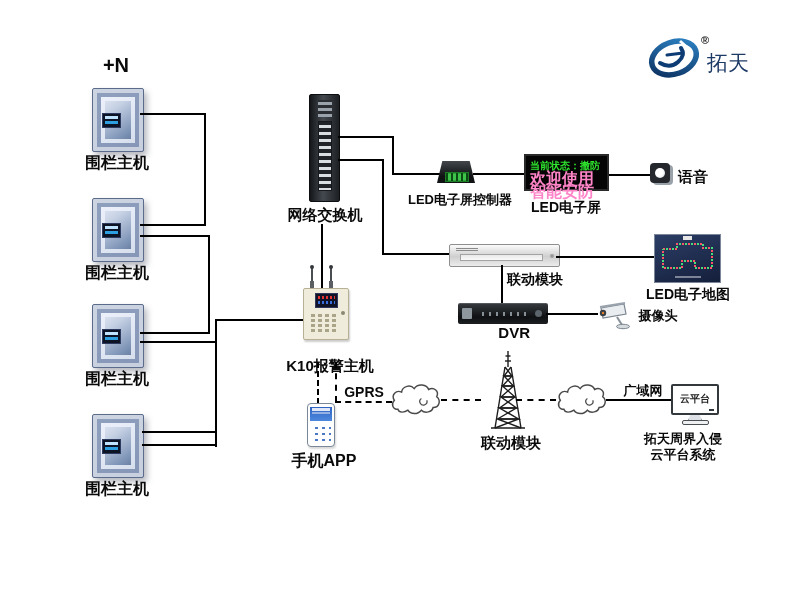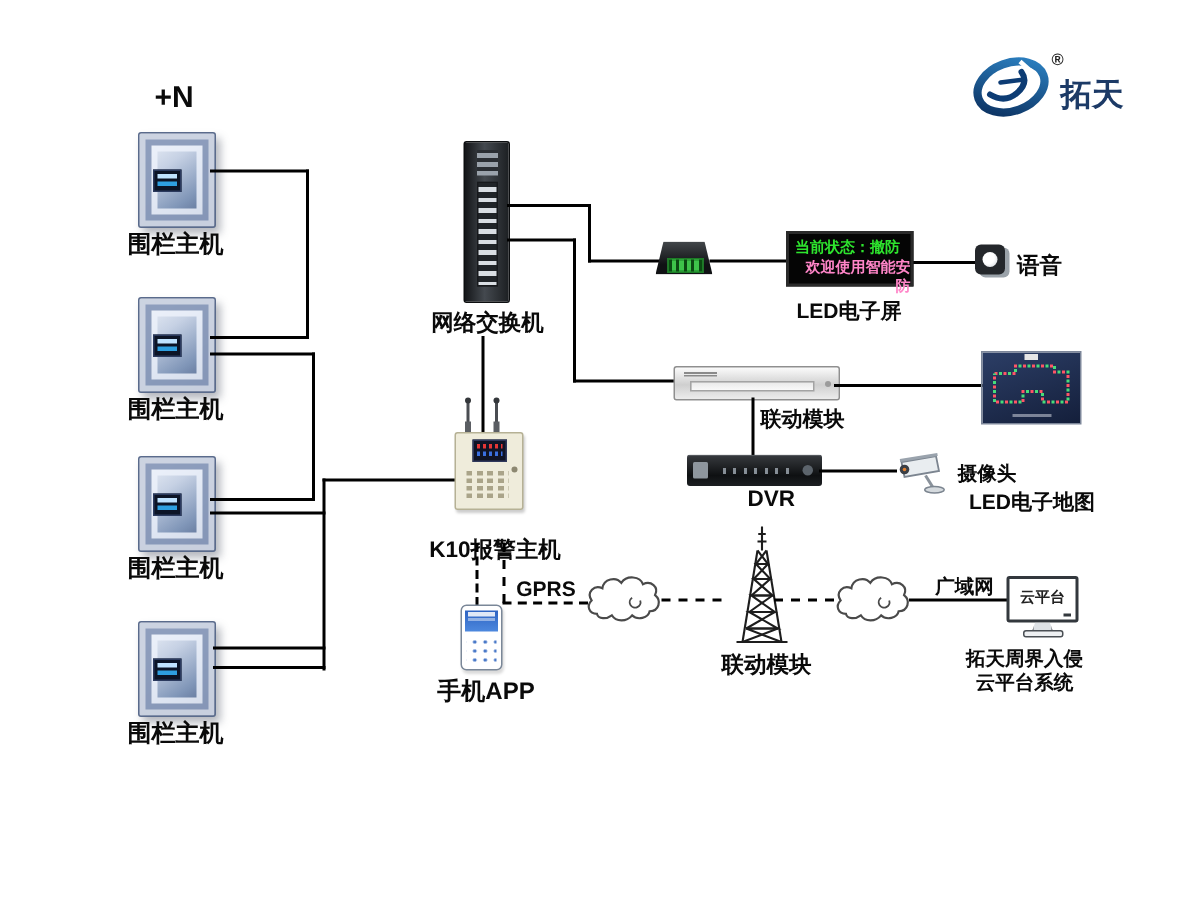--- a/index.html
+++ b/index.html
@@ -49,21 +49,21 @@
     background:linear-gradient(#43474b,#101214 70%);
     clip-path:polygon(14% 0,86% 0,100% 100%,0 100%);}
   .ctrl .grn{position:absolute;left:8px;bottom:1px;width:22px;height:8px;background:#3ec44a;border:1px solid #1c7d26;
     box-shadow:inset 0 0 0 1px #2ca437;}
   .ctrl .grn i{display:block;height:100%;background:repeating-linear-gradient(90deg,#0b4a12 0 2px,transparent 2px 5px);}
 
   
   .ledscr{position:absolute;left:524px;top:154px;width:85px;height:37px;background:#050505;
     border:2px solid #2a2a2a;box-sizing:border-box;padding:3px 0 0 4px;}
   .ledscr .l1{font-size:10px;font-weight:700;color:#2ee52e;line-height:13px;letter-spacing:0;}
-  .ledscr .l2{font-size:10px;font-weight:700;color:#ff85c8;line-height:13px;text-align:right;}
+  .ledscr .l2{font-size:16px;font-weight:700;color:#ff85c8;line-height:13px;}
 
   
   .spk{position:absolute;left:650px;top:163px;width:20px;height:20px;background:#24272b;border-radius:4px;
     box-shadow:3px 2px 0 0 #9aa2a9;}
   .spk i{position:absolute;left:5px;top:5px;width:10px;height:10px;border-radius:50%;
     background:radial-gradient(circle at 40% 40%,#ffffff 0 45%,#c7ced4 100%);}
 
   
   .mod{position:absolute;left:449px;top:244px;width:109px;height:21px;border:1px solid #8f8f8f;border-radius:2px;
     background:linear-gradient(180deg,#fbfbfb,#cfcfcf 55%,#ececec);}
@@ -100,21 +100,21 @@
   .mon{position:absolute;left:671px;top:384px;width:48px;height:31px;background:#fff;border:2px solid #33383d;
     border-radius:2px;box-sizing:border-box;}
   .mon .cap{font-size:10px;font-weight:700;text-align:center;line-height:25px;color:#222;}
   .mon .led{position:absolute;right:3px;bottom:2px;width:5px;height:2px;background:#33383d;}
   .mstand{position:absolute;left:688px;top:415px;width:12px;height:5px;background:#dde1e5;border:1.5px solid #4a4f54;
     border-top:none;clip-path:polygon(15% 0,85% 0,100% 100%,0 100%);}
   .mbase{position:absolute;left:682px;top:420px;width:25px;height:3px;background:#eef0f2;border:1px solid #4a4f54;border-radius:2px;}
 
   .title{position:absolute;left:0;right:0;top:527px;text-align:center;font-size:25px;font-weight:700;letter-spacing:1px;}
 
-  .logo-brand{position:absolute;left:707px;top:49px;font-size:21px;font-weight:700;}
+  .logo-brand{position:absolute;left:707px;top:49px;font-size:21px;font-weight:400;}
   .logo-reg{position:absolute;left:701px;top:34px;font-size:11px;font-weight:700;color:#222;}
 </style>
 </head>
 <body>
 
 <div id="canvas">
 
   <svg class="abs" style="left:647px;top:34px" width="56" height="48" viewBox="0 0 56 48">
     <defs>
       <linearGradient id="lg1" x1="0" y1="1" x2="1" y2="0">
@@ -190,20 +190,21 @@
   <div class="ln" style="left:338px;top:159px;width:46px;height:2px;"></div>
   <div class="ln" style="left:382px;top:159px;width:2px;height:96px;"></div>
   <div class="ln" style="left:382px;top:253px;width:69px;height:2px;"></div>
   <div class="ln" style="left:321px;top:224px;width:2px;height:65px;"></div>
 
   <div class="ctrl">
     <div class="grn">
         <i></i>
       </div>
   </div>
+  <div class="lbl" style="left:395px;top:191px;width:130px;font-size:13px;">LED电子屏控制器</div>
 
   <div class="ledscr">
     <div class="l1">当前状态：撤防</div>
     <div class="l2">欢迎使用智能安防</div>
   </div>
   <div class="lbl" style="left:521px;top:199px;width:90px;font-size:14px;">LED电子屏</div>
 
   <div class="spk">
       <i></i>
     </div>
@@ -219,21 +220,21 @@
   <div class="ln" style="left:501px;top:265px;width:2px;height:40px;"></div>
 
   <div class="map">
     <div class="tab"></div>
     <svg width="65" height="47" viewBox="0 0 65 47">
       <path d="M8 14 H22 V9 H48 V13 H57 V33 H40 V26 H27 V33 H8 Z" fill="none" stroke="#ff5566" stroke-width="2" stroke-dasharray="2 4"></path>
       <path d="M8 14 H22 V9 H48 V13 H57 V33 H40 V26 H27 V33 H8 Z" fill="none" stroke="#46dd7a" stroke-width="2" stroke-dasharray="2 4" stroke-dashoffset="3"></path>
     </svg>
     <div class="txt"></div>
   </div>
-  <div class="lbl" style="left:638px;top:286px;width:100px;font-size:14px;margin-top:40px;">LED电子地图</div>
+  <div class="lbl" style="left:638px;top:286px;width:100px;font-size:14px;">LED电子地图</div>
 
   <div class="dvr">
     <div class="pan"></div>
       <div class="bt"></div>
       <div class="kn"></div>
   </div>
   <div class="lbl" style="left:478px;top:324px;width:52px;font-size:15px;text-align:right;">DVR</div>
   <div class="ln" style="left:546px;top:313px;width:52px;height:2px;"></div>
 
   <svg class="abs" style="left:595px;top:300px" width="40" height="30" viewBox="0 0 40 30">

